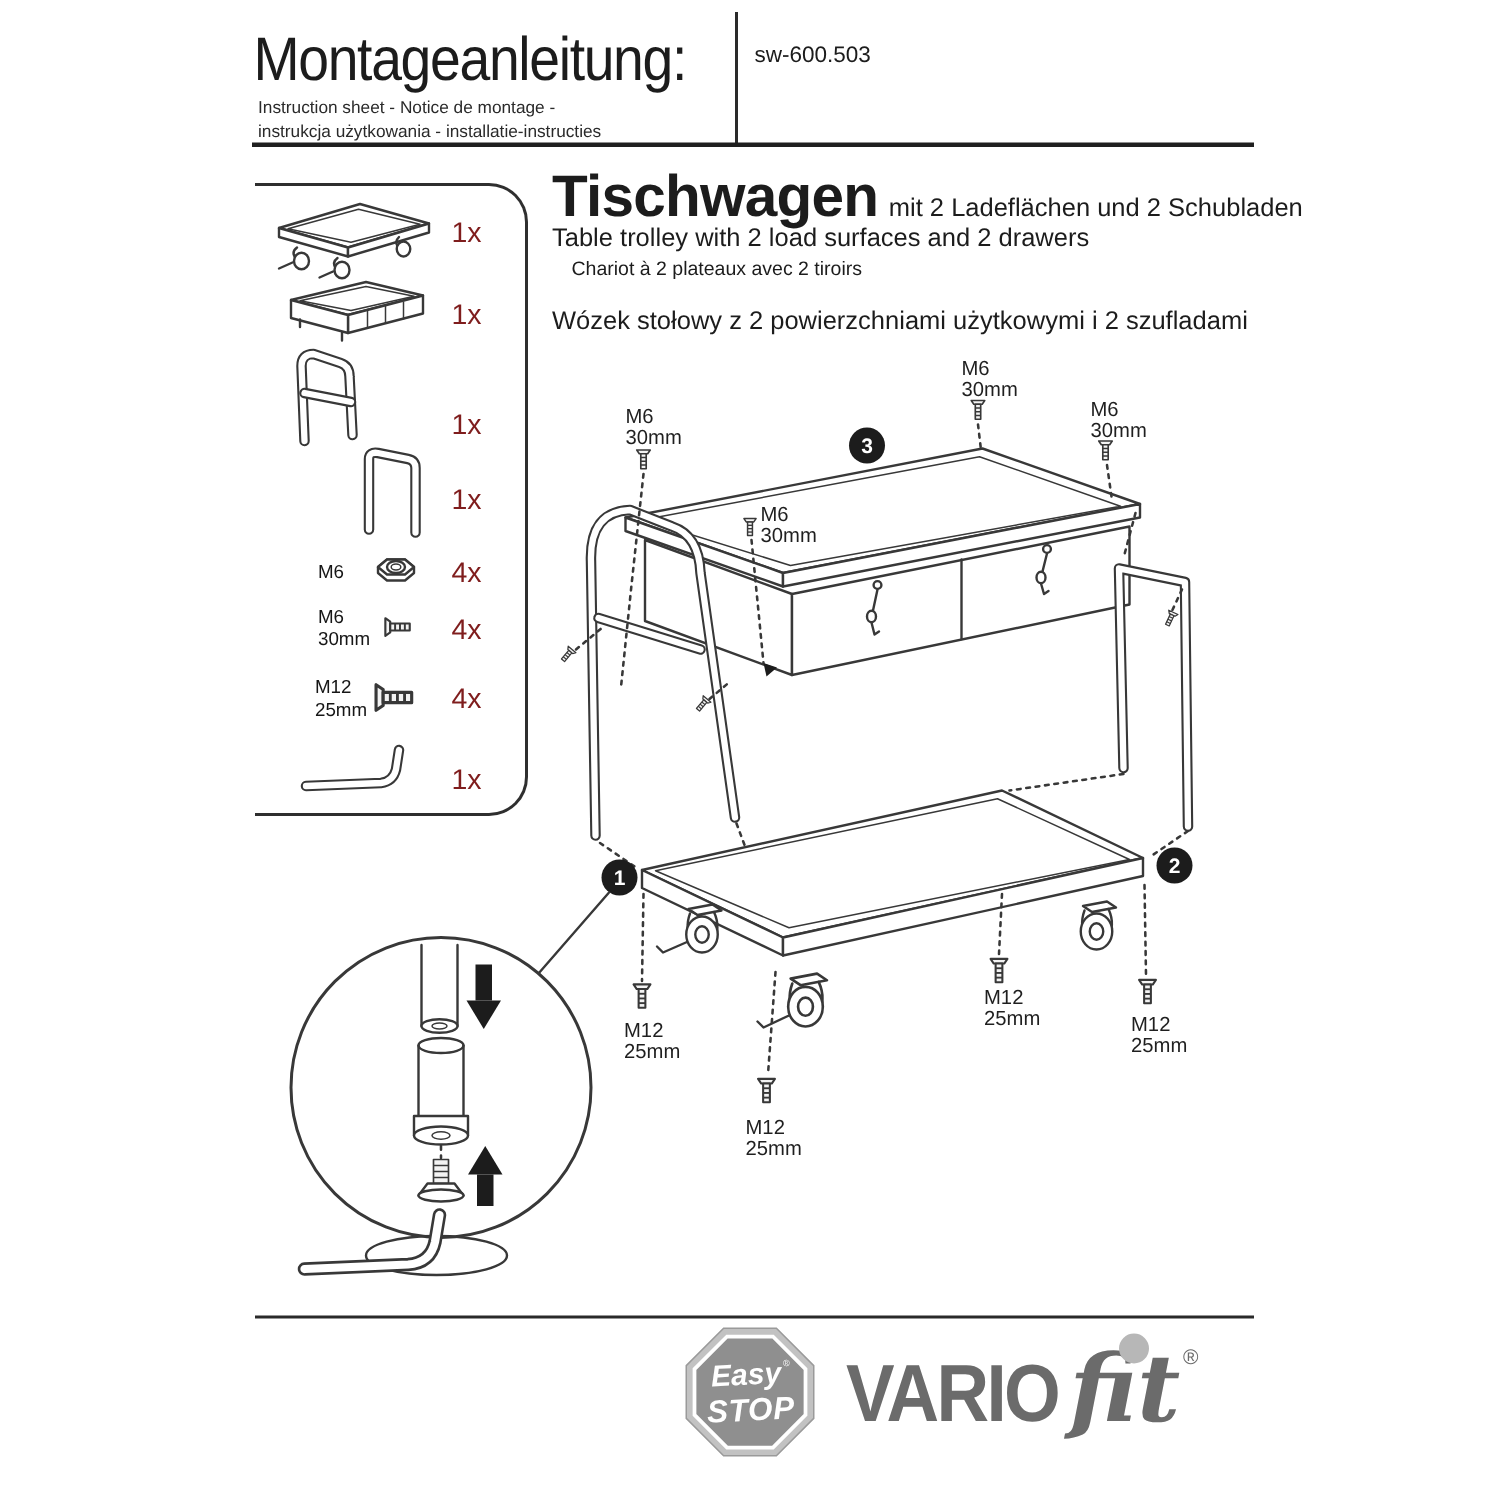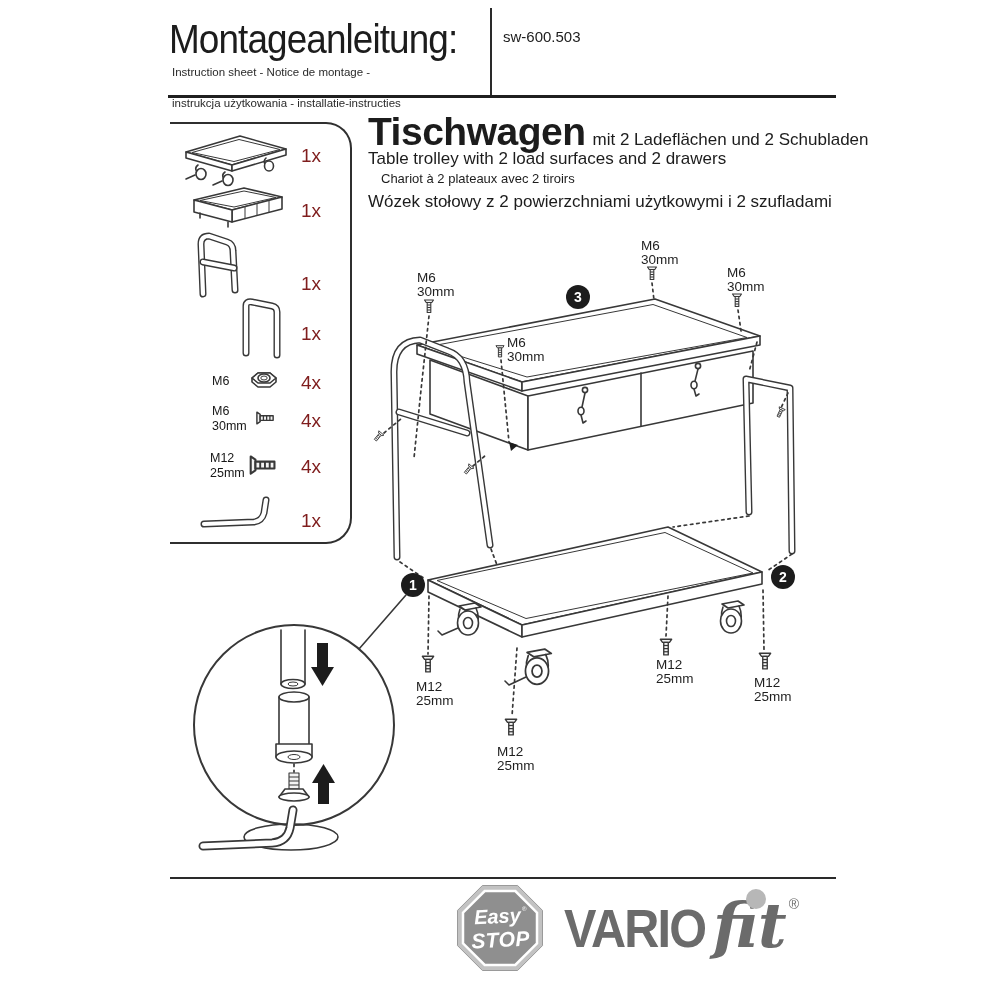--- a/index.html
+++ b/index.html
@@ -4,40 +4,40 @@
 <style>
   html,body{margin:0;padding:0;background:#fff;}
   .page{position:relative;width:920px;height:1000px;background:#ffffff;
         font-family:"Liberation Sans",sans-serif;color:#1c1c1c;overflow:hidden;}
   .abs{position:absolute;}
 
   
   .hdr-title{left:169px;top:16px;font-size:41px;font-weight:400;letter-spacing:-1px;
              transform:scaleX(.9);transform-origin:left top;white-space:nowrap;}
   .hdr-sub1{left:172px;top:66px;font-size:11.5px;color:#2a2a2a;}
-  .hdr-sub2{left:172px;top:97px;font-size:11.5px;color:#2a2a2a;}
+  .hdr-sub2{left:172px;top:82px;font-size:11.5px;color:#2a2a2a;}
   .hdr-div{left:490px;top:8px;width:0;height:88px;border-left:2px solid #2a2a2a;}
   .hdr-code{left:503px;top:28px;font-size:15px;color:#1c1c1c;}
   .rule-thick{left:168px;top:95px;width:668px;height:3px;background:#1f1f1f;}
   .rule-thin{left:170px;top:877px;width:666px;height:2px;background:#2a2a2a;}
 
   
   .side-box{left:170px;top:122px;width:180px;height:418px;
             border-top:2px solid #2f2f2f;border-right:2px solid #2f2f2f;border-bottom:2px solid #2f2f2f;
             border-radius:0 26px 26px 0;}
   .qty{font-size:19px;color:#7f1d1d;}
   .side-lab{font-size:12.5px;line-height:15px;color:#161616;}
 
   
   .tb-line1{left:368px;top:110px;white-space:nowrap;}
   .tb-line1 .big{font-size:39px;font-weight:700;letter-spacing:-0.5px;}
   .tb-line1 .suf{font-size:17px;margin-left:7px;}
   .tb-en{left:368px;top:149px;font-size:17px;}
   .tb-fr{left:356px;top:171px;font-size:13px;margin-left:25px;}
-  .tb-pl{left:368px;top:192px;font-size:17px;}
+  .tb-pl{left:368px;top:204px;font-size:17px;}
   .tb-nl{left:368px;top:214px;font-size:17px;}
 
   
   .lin{stroke:#383838;fill:none;stroke-width:1.6;stroke-linecap:round;stroke-linejoin:round;}
   .thin{stroke:#383838;fill:none;stroke-width:1px;stroke-linejoin:round;}
   .fil{fill:#ffffff;stroke:#383838;stroke-width:1.6;stroke-linejoin:round;}
   .filg{fill:#f3f3f3;stroke:#383838;stroke-width:1.1;stroke-linejoin:round;}
   .dot{stroke:#383838;fill:none;stroke-width:1.7;stroke-dasharray:2.5 3.8;stroke-linecap:round;}
   .tubo{stroke:#383838;fill:none;stroke-width:7;stroke-linecap:round;stroke-linejoin:round;}
   .tubi{stroke:#ffffff;fill:none;stroke-width:4.2;stroke-linecap:round;stroke-linejoin:round;}

